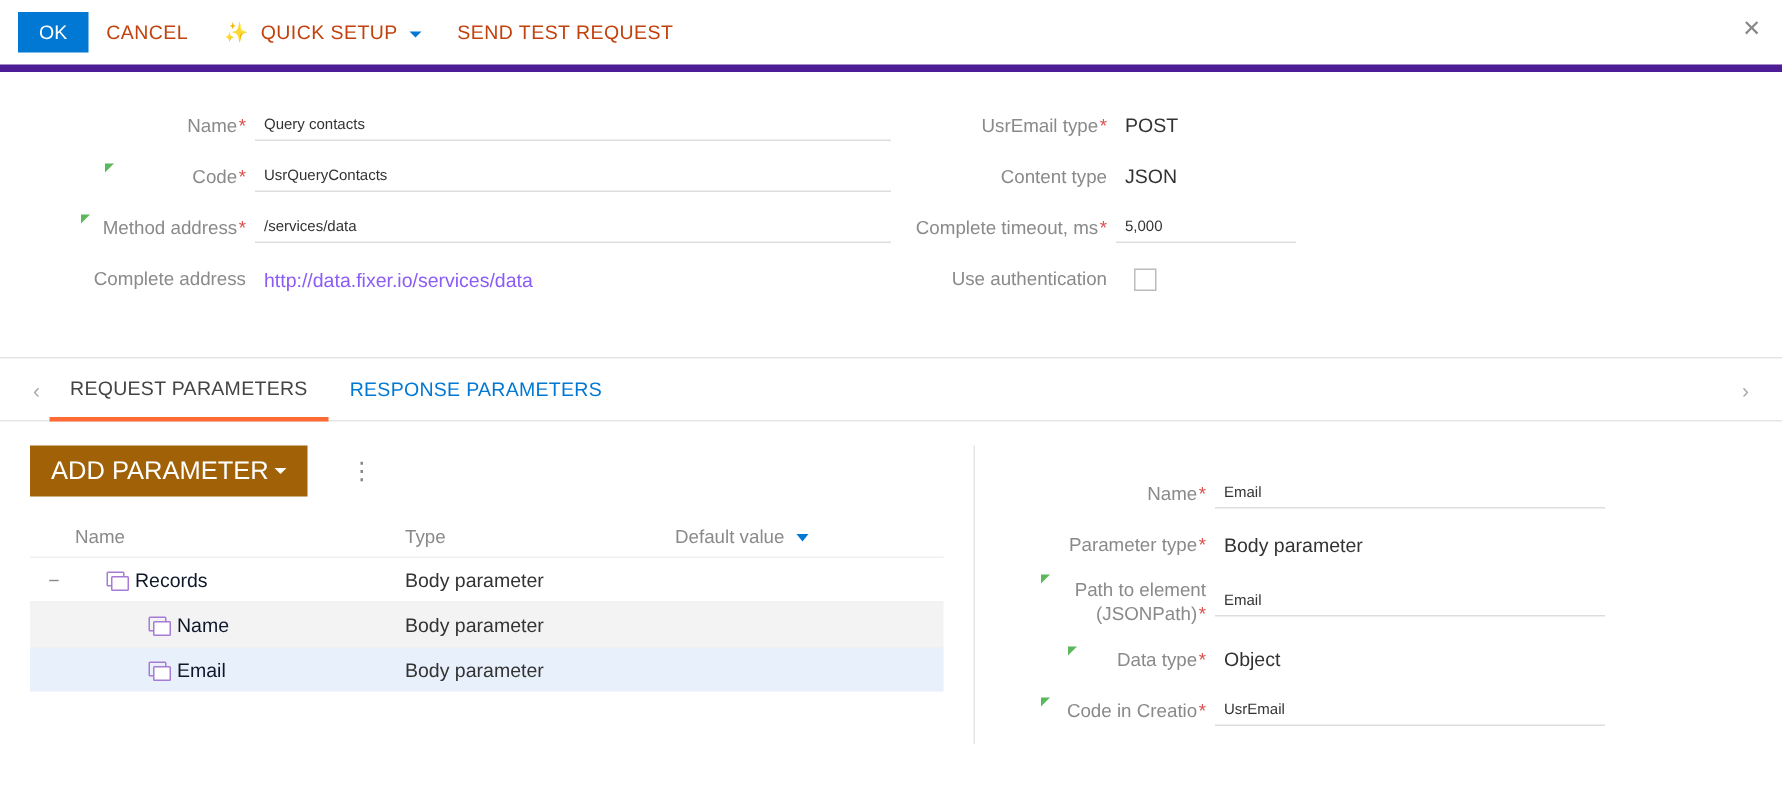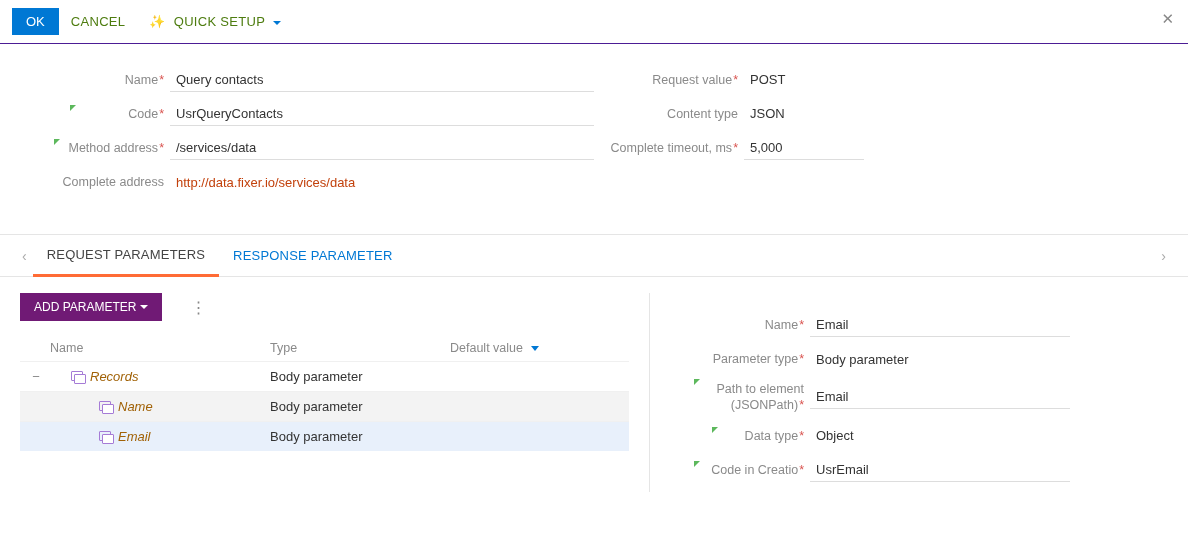--- a/index.html
+++ b/index.html
@@ -1,70 +1,70 @@
 <!DOCTYPE html>
 <html><head>
   <meta charset="utf-8">
   <style>
     * { box-sizing: border-box; margin: 0; padding: 0; }
     body { font-family: "Segoe UI", Arial, sans-serif; font-size: 13px; color: #444; background: #fff; width: 1188px; }
     
-    .toolbar { display: flex; align-items: flex-start; padding: 8px 12px; border-bottom: 1px solid #4c1d95; position: relative; }
+    .toolbar { display: flex; align-items: flex-start; padding: 8px 12px; border-bottom: 5px solid #4c1d95; position: relative; }
     .btn-primary { background: #0078d4; color: #fff; border: none; padding: 6px 14px; font-size: 13px; cursor: pointer; }
-    .btn-link { background: none; border: none; color: #4d7c0f; font-size: 13px; cursor: pointer; padding: 6px 12px; letter-spacing: 0.3px; }
+    .btn-link { background: none; border: none; color: #c2410c; font-size: 13px; cursor: pointer; padding: 6px 12px; letter-spacing: 0.3px; }
     .btn-link .wand { margin-right: 4px; }
     .caret-down { display: inline-block; width: 0; height: 0; border-left: 4px solid transparent; border-right: 4px solid transparent; border-top: 4px solid #0078d4; margin-left: 4px; vertical-align: middle; }
     .caret-down-white { border-top-color: #fff; }
     .close-x { position: absolute; right: 14px; top: 10px; color: #888; cursor: pointer; font-size: 15px; }
     
     .form-section { display: flex; padding: 24px 40px 30px 40px; }
     .form-col { flex: 1; }
     .form-row { display: flex; align-items: center; margin-bottom: 10px; min-height: 24px; }
     .form-label { width: 130px; text-align: right; color: #8a8a8a; font-size: 12.5px; padding-right: 6px; position: relative; }
     .form-label-wide { width: 150px; }
     .required::after { content: "*"; color: #d9534f; margin-left: 1px; }
     .indicator { position: absolute; left: 30px; top: -2px; width: 0; height: 0; border-top: 6px solid #5cb85c; border-right: 6px solid transparent; }
     .form-value { flex: 1; padding: 4px 6px; color: #333; border-bottom: 1px solid transparent; }
-    .form-input { flex: 1; padding: 4px 6px; color: #333; border: none; border-bottom: 1px solid #ddd; font-family: inherit; font-size: 13px; outline: none; }
-    .form-static { flex: 1; padding: 4px 6px; color: #c2410c; }
+    .form-input { flex: 1; padding: 4px 6px; color: #333; border: none; border-bottom: 1px solid #ddd; font-family: inherit; font-size: 10px; outline: none; }
+    .form-static { flex: 1; padding: 4px 6px; color: #8b5cf6; }
     .checkbox { width: 15px; height: 15px; border: 1px solid #bbb; display: inline-block; vertical-align: middle; margin-left: 6px; }
     .checkbox.checked { background: #d9d9d9; position: relative; }
     .checkbox.checked::after { content: "✓"; position: absolute; left: 1px; top: -2px; color: #888; font-size: 12px; }
     
     .tabs-bar { display: flex; align-items: center; border-top: 1px solid #e5e5e5; border-bottom: 1px solid #e5e5e5; padding: 0 16px; position: relative; }
     .tab-arrow { color: #aaa; cursor: pointer; padding: 10px 6px; font-size: 14px; }
     .tab-arrow.right { position: absolute; right: 16px; }
     .tab { padding: 12px 14px; color: #0078d4; cursor: pointer; font-size: 13px; letter-spacing: 0.2px; }
     .tab.active { color: #444; border-bottom: 3px solid #ff6b35; margin-bottom: -1px; }
     
     .params-area { display: flex; padding: 16px 20px; }
     .params-left { width: 630px; border-right: 1px solid #e5e5e5; padding-right: 20px; }
     .params-right { flex: 1; padding-left: 40px; padding-top: 20px; }
     
     .toolbar-row { display: flex; align-items: center; margin-bottom: 14px; }
-    .btn-add { background: #701a75; color: #fff; border: none; padding: 7px 14px; font-size: 12px; cursor: pointer; display: flex; align-items: center; }
+    .btn-add { background: #a16207; color: #fff; border: none; padding: 7px 14px; font-size: 17px; cursor: pointer; display: flex; align-items: center; }
     .kebab { margin-left: 28px; color: #888; cursor: pointer; font-size: 16px; letter-spacing: -1px; }
     
     .grid-head { display: flex; color: #8a8a8a; font-size: 12.5px; padding: 6px 0; }
     .col-name { width: 250px; padding-left: 30px; }
     .col-type { width: 180px; }
     .col-default { flex: 1; display: flex; align-items: center; }
     .chevron-blue { display: inline-block; width: 0; height: 0; border-left: 4px solid transparent; border-right: 4px solid transparent; border-top: 5px solid #0078d4; margin-left: 8px; }
     
     .grid-row { display: flex; align-items: center; padding: 7px 0; border-top: 1px solid #f0f0f0; }
     .grid-row.hover { background: #f3f3f3; }
     .grid-row.selected { background: #e8f0fb; }
     .tree-toggle { width: 20px; text-align: center; color: #888; cursor: pointer; font-size: 13px; }
     .tree-indent { width: 20px; }
     .row-icon { width: 24px; display: flex; align-items: center; justify-content: center; }
     .stack-icon { width: 14px; height: 12px; position: relative; }
     .stack-icon::before, .stack-icon::after { content: ""; position: absolute; width: 10px; height: 8px; border: 1px solid #a57bd6; border-radius: 1px; }
     .stack-icon::before { left: 0; top: 0; }
     .stack-icon::after { left: 3px; top: 3px; background: #fff; }
-    .row-text { color: #a16207; font-style: italic; }
+    .row-text { color: #0f172a; }
     .col-name-cell { width: 250px; display: flex; align-items: center; }
     .col-name-cell.level1 { padding-left: 6px; }
     .col-name-cell.level2 { padding-left: 34px; }
     .col-type-cell { width: 180px; color: #333; }
     
     .detail-row { display: flex; align-items: center; margin-bottom: 10px; min-height: 24px; }
     .detail-label { width: 120px; text-align: right; color: #8a8a8a; font-size: 12.5px; padding-right: 6px; position: relative; }
     .detail-label .ind { position: absolute; left: 4px; top: -2px; width: 0; height: 0; border-top: 6px solid #5cb85c; border-right: 6px solid transparent; }
     .detail-plain { flex: 1; padding: 4px 6px; color: #333; max-width: 260px; }
     .multiline { line-height: 1.3; }
@@ -73,20 +73,21 @@
 <body>
 
 <div class="toolbar">
   <button class="btn-primary">OK</button>
   <button class="btn-link">CANCEL</button>
   <button class="btn-link">
     <span class="wand">✨</span>
     <span>QUICK SETUP</span>
     <span class="caret-down"></span>
   </button>
+  <button class="btn-link">SEND TEST REQUEST</button>
   <span class="close-x">✕</span>
 </div>
 
 <div class="form-section">
   <div class="form-col">
     <div class="form-row">
       <div class="form-label required">Name</div>
       <input class="form-input" value="Query contacts" style="">
     </div>
     <div class="form-row">
@@ -97,38 +98,42 @@
       <div class="form-label required"><span class="indicator" style="left:14px"></span><span>Method address</span></div>
       <input class="form-input" value="/services/data" style="">
     </div>
     <div class="form-row">
       <div class="form-label">Complete address</div>
       <div class="form-static">http://data.fixer.io/services/data</div>
     </div>
   </div>
   <div class="form-col">
     <div class="form-row">
-      <div class="form-label form-label-wide required">Request value</div>
+      <div class="form-label form-label-wide required">UsrEmail type</div>
       <div class="form-value">POST</div>
     </div>
     <div class="form-row">
       <div class="form-label form-label-wide">Content type</div>
       <div class="form-value">JSON</div>
     </div>
     <div class="form-row">
       <div class="form-label form-label-wide required">Complete timeout, ms</div>
       <input class="form-input" style="max-width: 120px;" value="5,000">
+    </div>
+    <div class="form-row">
+      <div class="form-label form-label-wide">Use authentication</div>
+      <div style="flex:1;padding-left:6px"><span class="checkbox"></span></div>
     </div>
   </div>
 </div>
 
 <div class="tabs-bar">
   <span class="tab-arrow">‹</span>
   <div class="tab active">REQUEST PARAMETERS</div>
-  <div class="tab">RESPONSE PARAMETER</div>
+  <div class="tab">RESPONSE PARAMETERS</div>
   <span class="tab-arrow right">›</span>
 </div>
 
 <div class="params-area">
   <div class="params-left">
     <div class="toolbar-row">
       <button class="btn-add">
         <span>ADD PARAMETER</span>
         <span class="caret-down caret-down-white"></span>
       </button>

